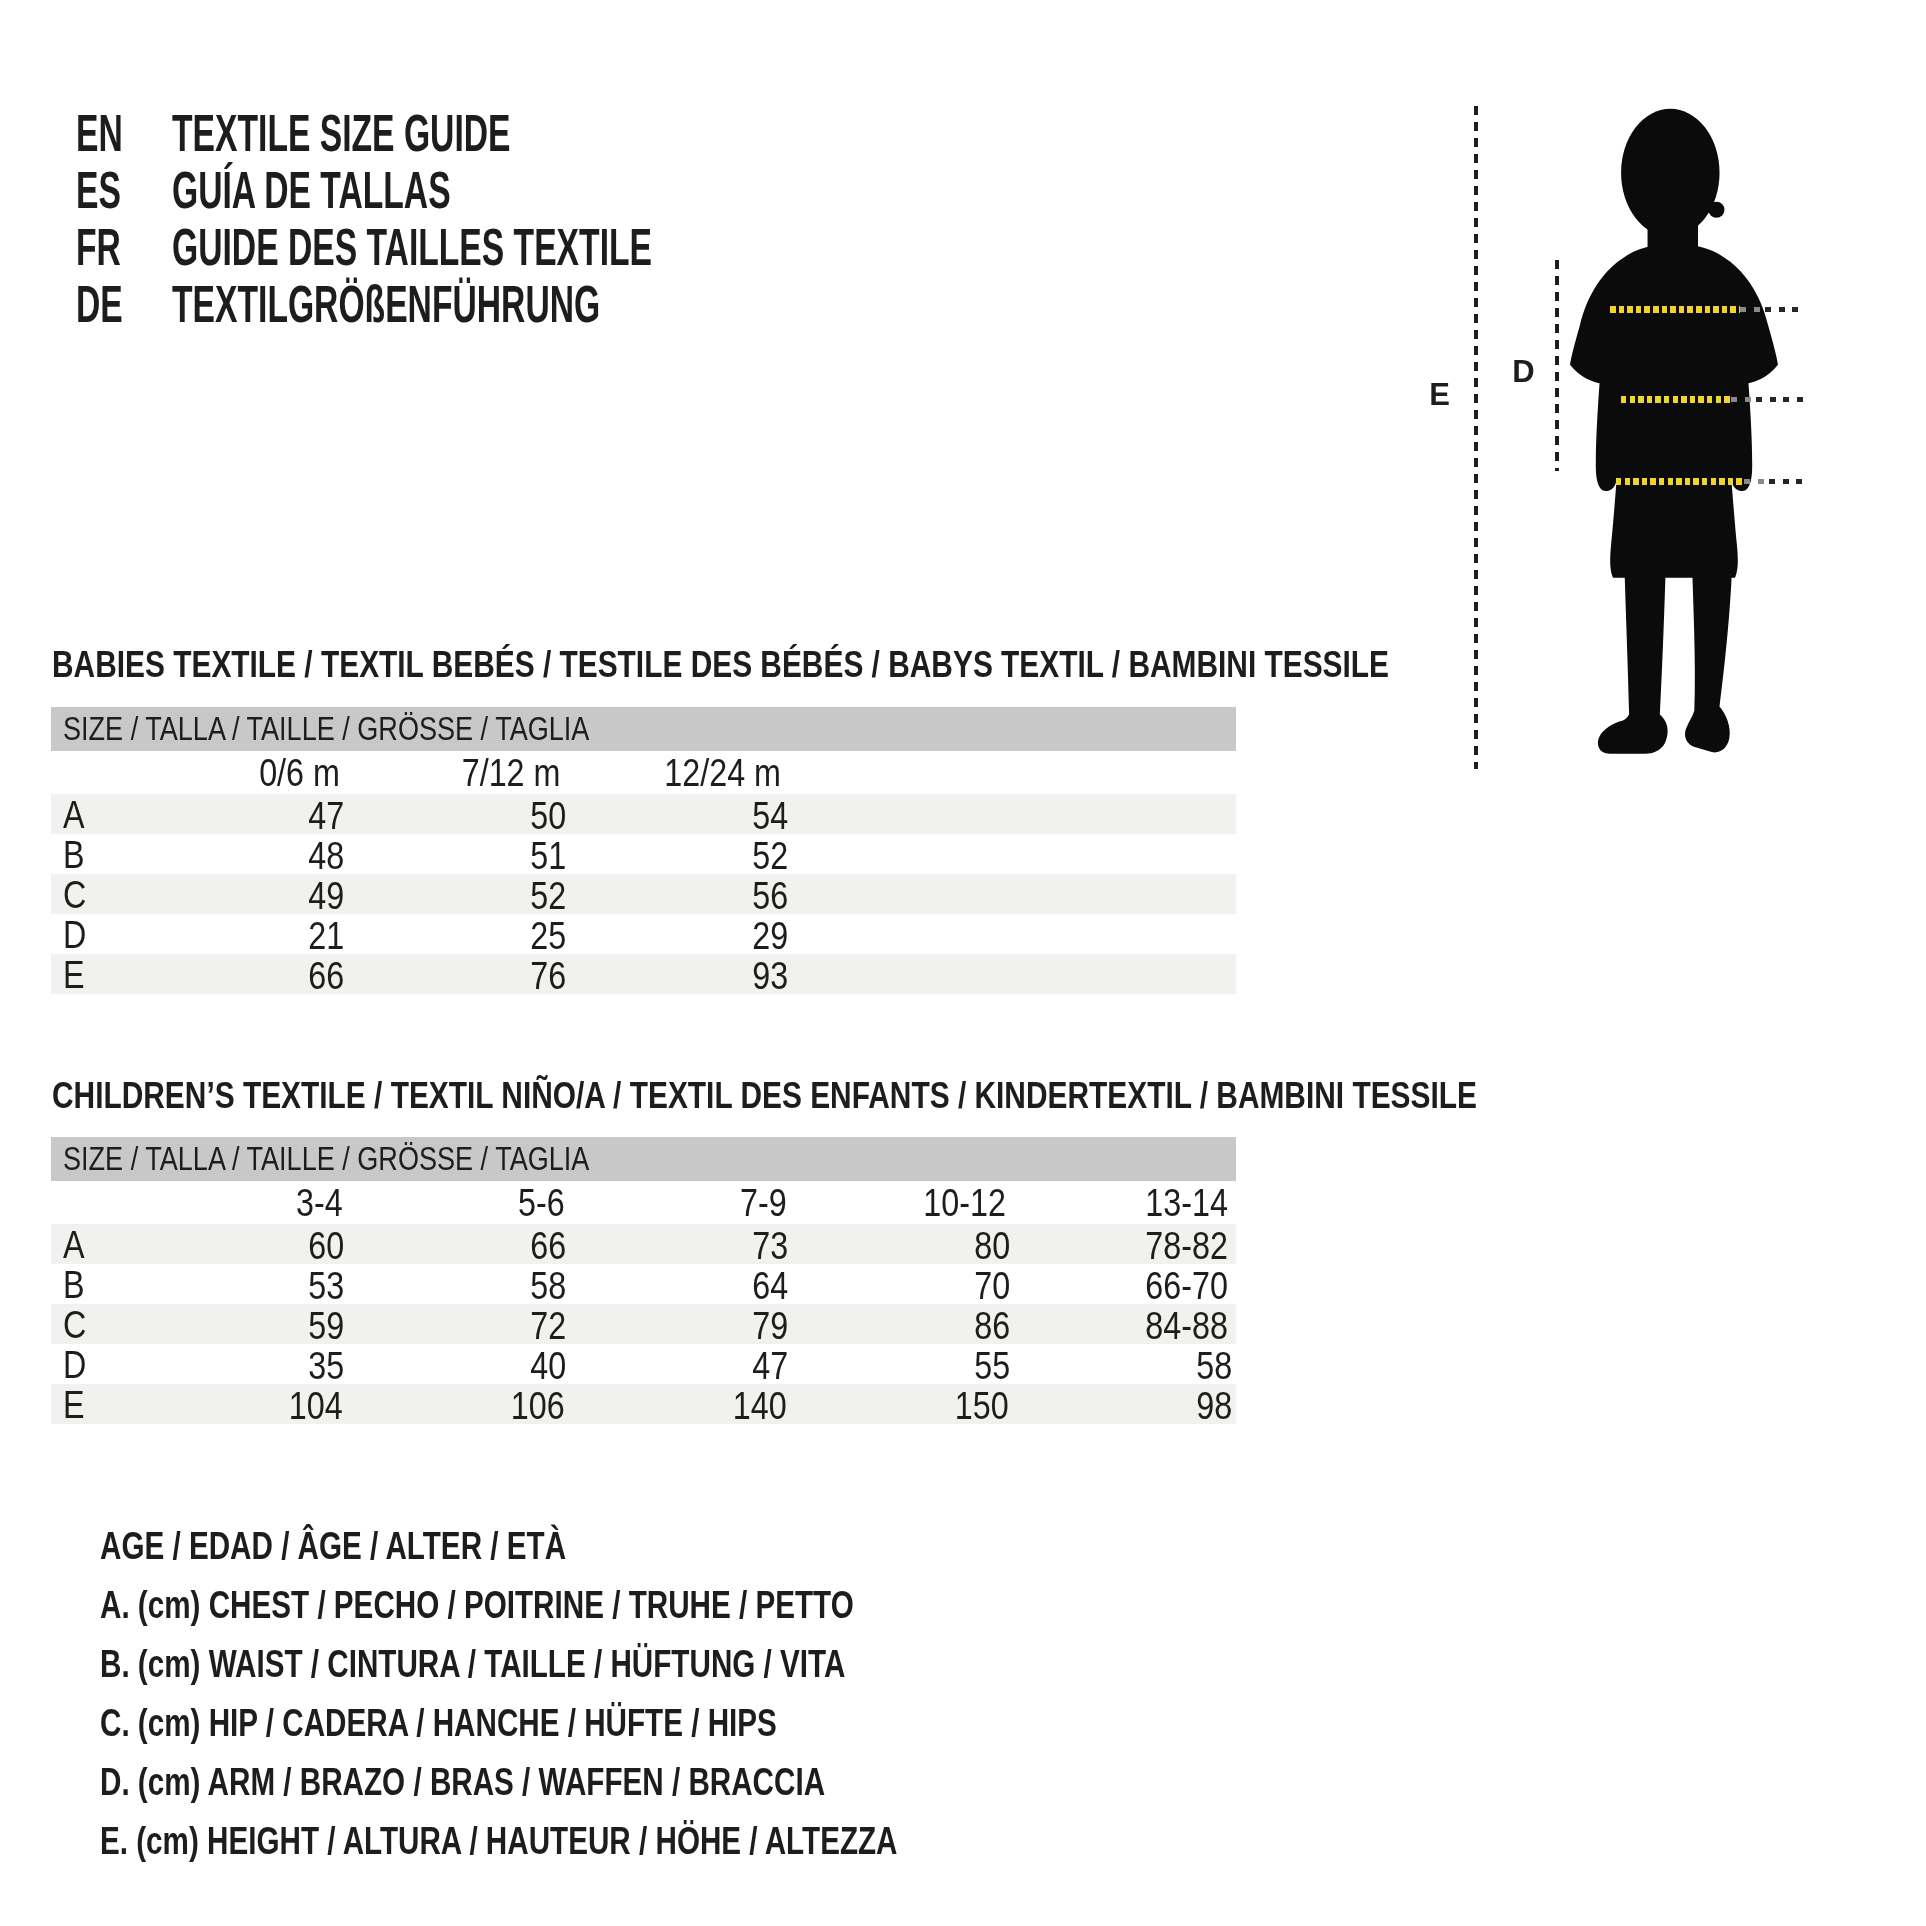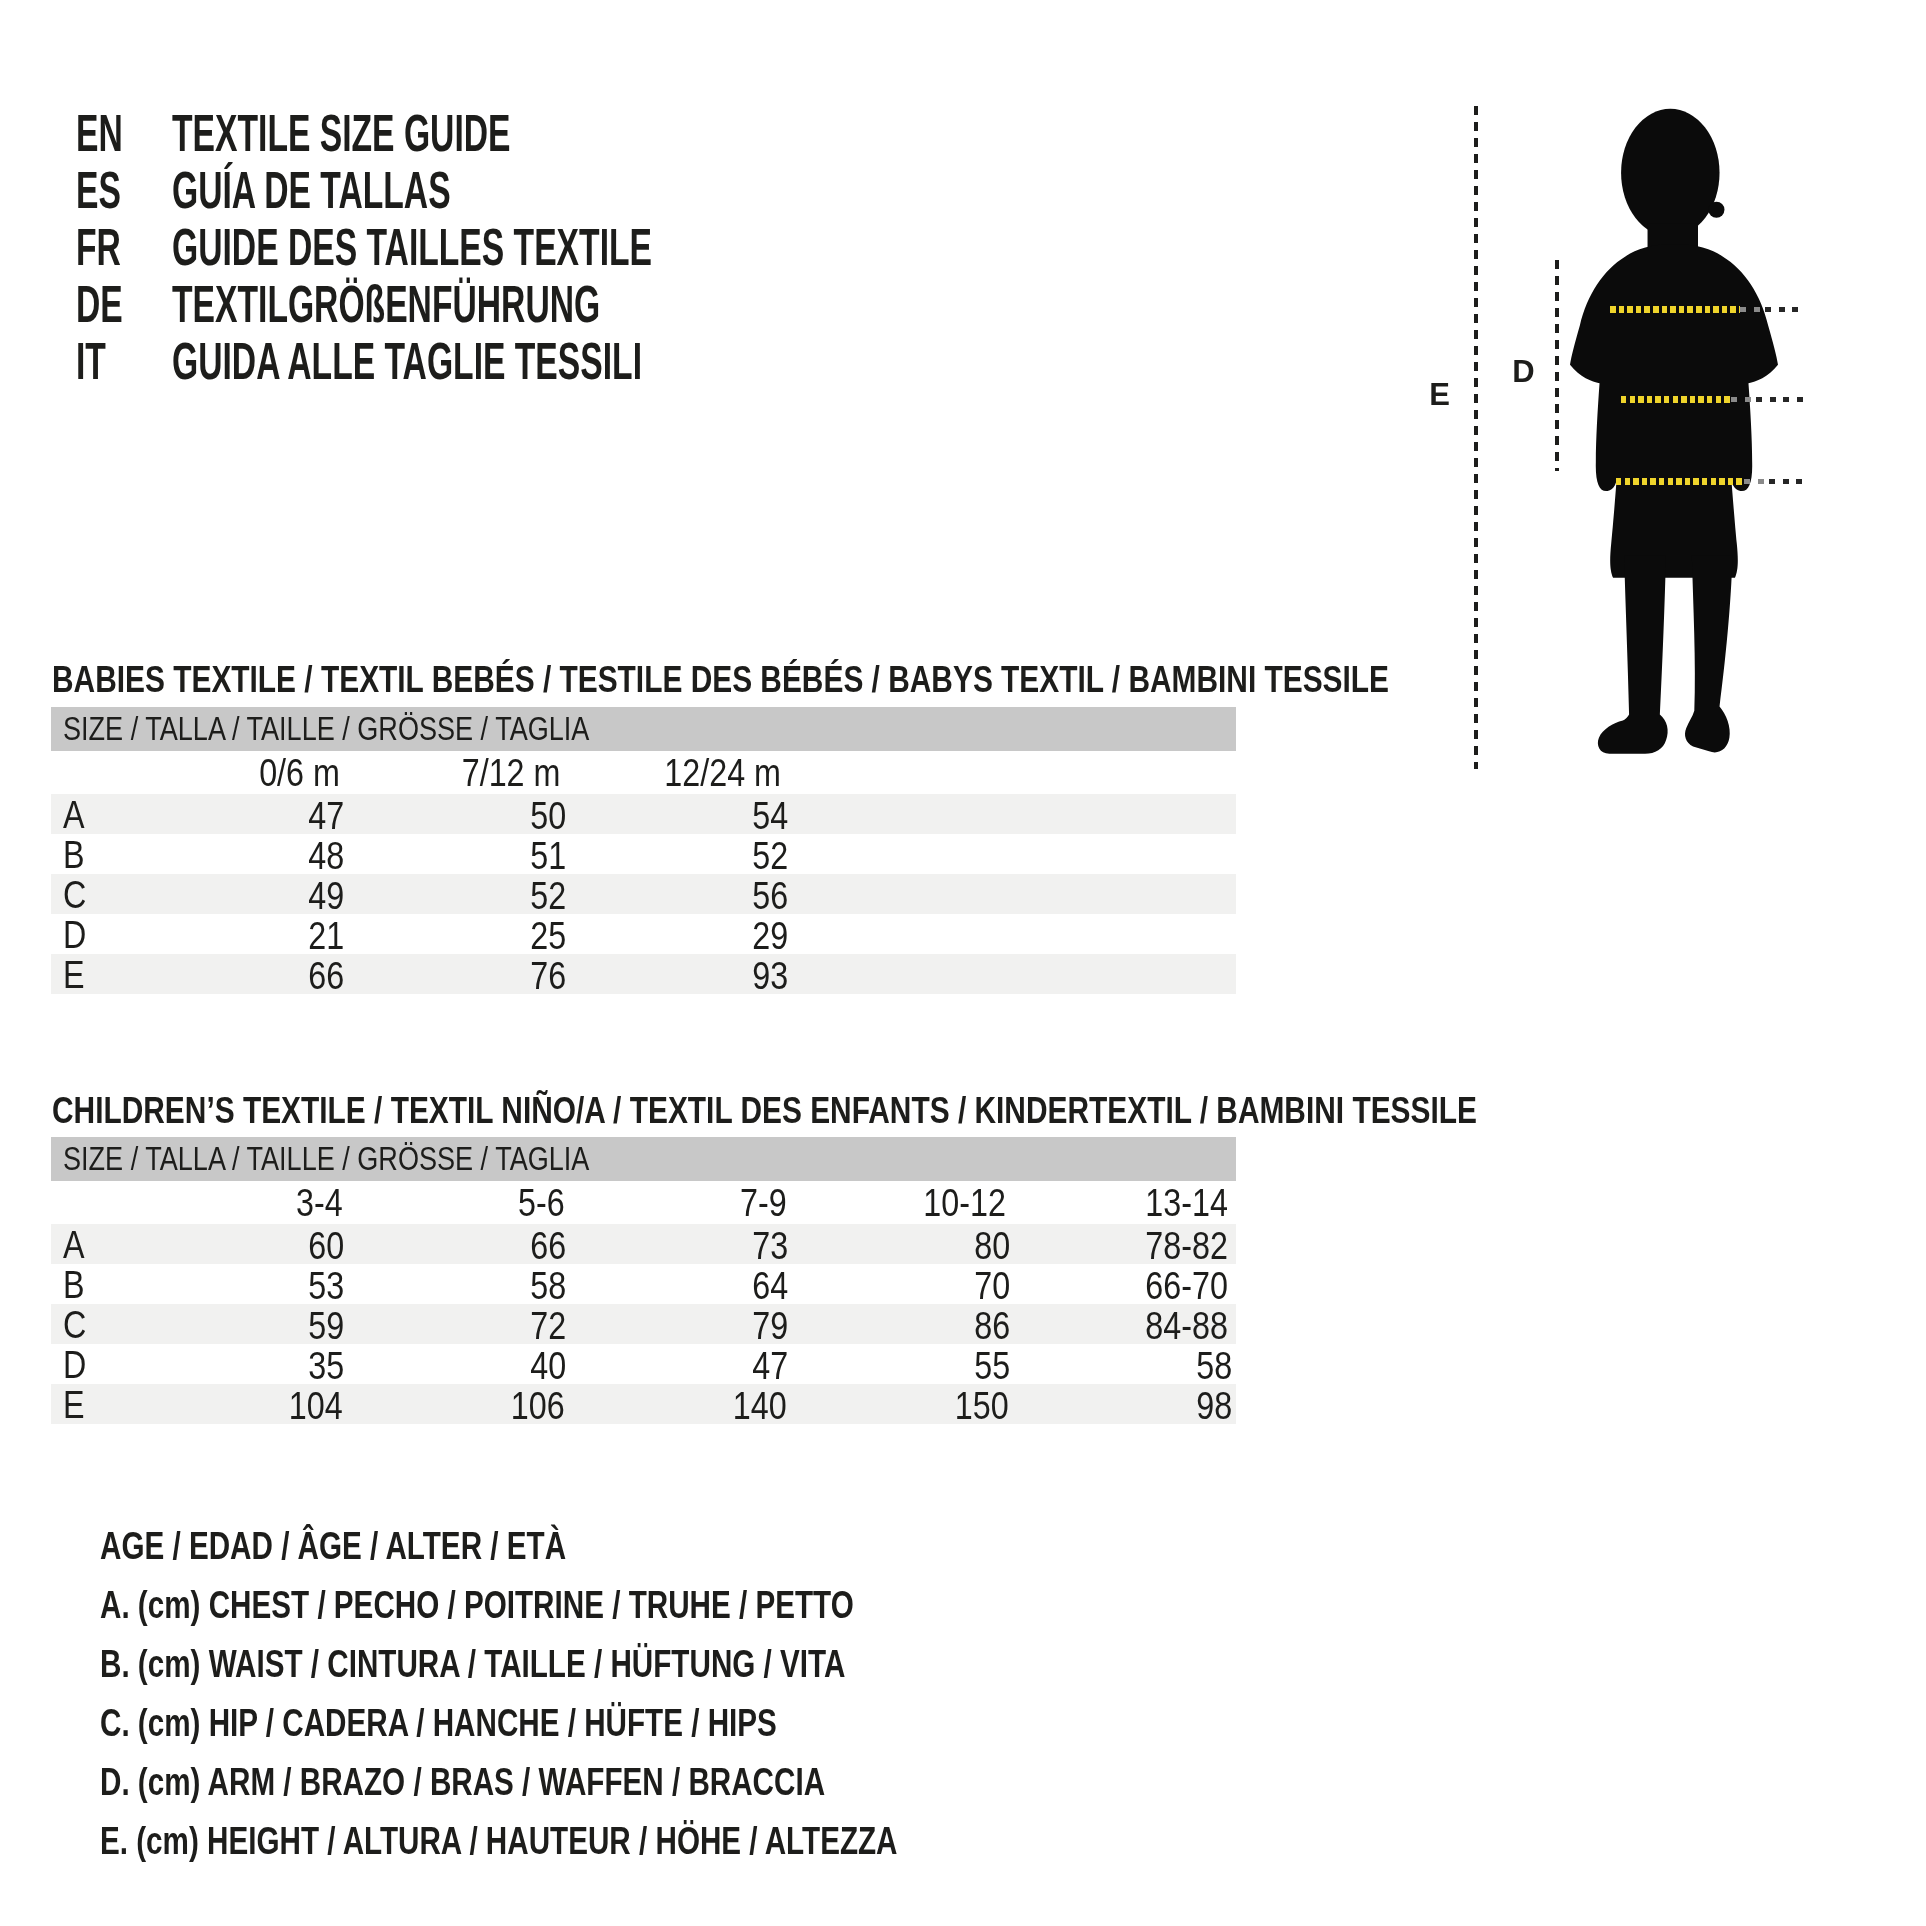--- a/index.html
+++ b/index.html
@@ -27,21 +27,21 @@
   .lang-row{display:flex;height:57px;line-height:57px;font-size:51px;font-weight:700;letter-spacing:0;}
   .lang-code{width:96px;flex:0 0 96px;}
   
   .vdots{position:absolute;width:4.3px;background:repeating-linear-gradient(180deg,var(--text-black) 0 8.6px,transparent 8.6px 16px);}
   .mline{position:absolute;display:flex;align-items:center;}
   .seg-y{height:6.8px;background:repeating-linear-gradient(90deg,var(--accent-yellow) 0 5.5px,transparent 5.5px 8.6px);}
   .seg-g{height:5px;background:repeating-linear-gradient(90deg,#8A8A8A 0 6.2px,transparent 6.2px 13.6px);}
   .seg-b{height:5px;background:repeating-linear-gradient(90deg,#262626 0 6.2px,transparent 6.2px 13.6px);}
   .fig-label{position:absolute;width:37px;height:31px;line-height:31px;font-size:31px;font-weight:700;text-align:center;}
   
-  .sec-heading{position:absolute;left:52px;height:36px;line-height:36px;font-size:36px;font-weight:700;margin-top:15px;}
+  .sec-heading{position:absolute;left:52px;height:36px;line-height:36px;font-size:36px;font-weight:700;}
   
   .stable{position:absolute;left:51px;width:1185px;}
   .band{height:44px;line-height:44px;background:var(--band-gray);padding-left:12.3px;font-size:33px;font-weight:400;}
   .trow{display:grid;grid-template-columns:74px repeat(5,222px);align-items:center;}
   .thead-row{height:43px;}
   .tdata-row{height:40px;}
   .stripe{background:var(--stripe-gray);}
   .cell{font-size:38px;font-weight:400;text-align:right;line-height:1;}
   .cell-label{text-align:left;padding-left:12.3px;font-size:38px;font-weight:400;}
   
@@ -62,24 +62,20 @@
       <span class="lang-code"><span class="cond sx66">ES</span></span>
       <span class="lang-title"><span class="cond sx66">GUÍA DE TALLAS</span></span>
     </div>
     <div class="lang-row">
       <span class="lang-code"><span class="cond sx66">FR</span></span>
       <span class="lang-title"><span class="cond sx66">GUIDE DES TAILLES TEXTILE</span></span>
     </div>
     <div class="lang-row">
       <span class="lang-code"><span class="cond sx66">DE</span></span>
       <span class="lang-title"><span class="cond sx66">TEXTILGRÖßENFÜHRUNG</span></span>
-    </div>
-    <div class="lang-row">
-      <span class="lang-code"><span class="cond sx66">IT</span></span>
-      <span class="lang-title"><span class="cond sx66">GUIDA ALLE TAGLIE TESSILI</span></span>
     </div>
   </div>
 
   <div>
     <div class="vdots" style="left:1474px;top:106px;height:663px;"></div>
     <div class="vdots" style="left:1555px;top:260px;height:211px;"></div>
 
     <svg style="position:absolute;left:1570px;top:106px;" width="208" height="658" viewBox="0 0 338 1068">
       <g>
         <ellipse cx="163" cy="108" rx="80" ry="104" fill="#0B0B0B"></ellipse>

